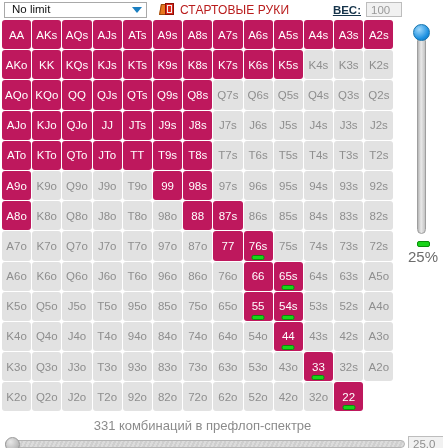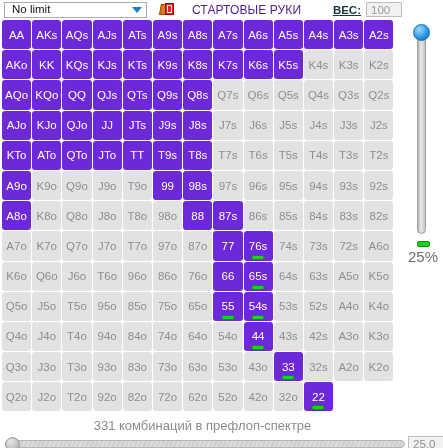--- a/index.html
+++ b/index.html
@@ -44,21 +44,21 @@
   }
   #deck-icon .c2{
     position:absolute;left:5px;top:0px;width:9px;height:12px;
     background:#dc2a1e;border:1px solid #8d1108;box-sizing:border-box;
   }
   #deck-icon .c2::after{
     content:"";position:absolute;left:1px;top:1px;right:1px;bottom:1px;
     border:1px solid #f0f0f0;box-sizing:border-box;
   }
   #title{
-    margin-left:17px;font-size:12px;color:#4c1d95;letter-spacing:0.1px;
+    margin-left:5px;font-size:12px;color:#b91c1c;letter-spacing:0.1px;
     white-space:nowrap;
   }
   #weight-wrap{
     position:absolute;right:0;top:0;height:19px;
     display:flex;align-items:center;
   }
   #weight-label{font-size:11.5px;color:#16344b;font-weight:bold;margin-right:5px;text-decoration:underline;}
   #weight-input{
     width:36px;height:15px;
     border:1px solid #bdbdbd;background:#f1f1f1;
@@ -77,21 +77,21 @@
     gap:1px;
   }
   .cell{
     position:relative;
     border-radius:3px;
     display:flex;align-items:center;justify-content:center;
     font-size:11.5px;
     user-select:none;
     box-sizing:border-box;
   }
-  .cell.on{background:#6d28d9;color:#ffffff;}
+  .cell.on{background:#be185d;color:#ffffff;}
   .cell.off{background:#e2e2e2;color:#8e8e8e;}
   .cell .bar{
     position:absolute;bottom:1px;left:50%;transform:translateX(-50%);
     width:13px;height:5px;border-radius:2px;
     background:#19d419;border:1px solid #0a8f0a;
     box-sizing:border-box;
   }
 
   
   #vslider{
@@ -321,24 +321,24 @@
     <div class="cell off">
       <span>J4s</span>
     </div>
     <div class="cell off">
       <span>J3s</span>
     </div>
     <div class="cell off">
       <span>J2s</span>
     </div>
     <div class="cell on">
+      <span>ATo</span>
+    </div>
+    <div class="cell on">
       <span>KTo</span>
-    </div>
-    <div class="cell on">
-      <span>ATo</span>
     </div>
     <div class="cell on">
       <span>QTo</span>
     </div>
     <div class="cell on">
       <span>JTo</span>
     </div>
     <div class="cell on">
       <span>TT</span>
     </div>
@@ -464,20 +464,23 @@
     </div>
     <div class="cell off">
       <span>87o</span>
     </div>
     <div class="cell on">
       <span>77</span>
     </div>
     <div class="cell on">
       <span>76s</span>
       <span class="bar"></span>
+    </div>
+    <div class="cell off">
+      <span>75s</span>
     </div>
     <div class="cell off">
       <span>74s</span>
     </div>
     <div class="cell off">
       <span>73s</span>
     </div>
     <div class="cell off">
       <span>72s</span>
     </div>

